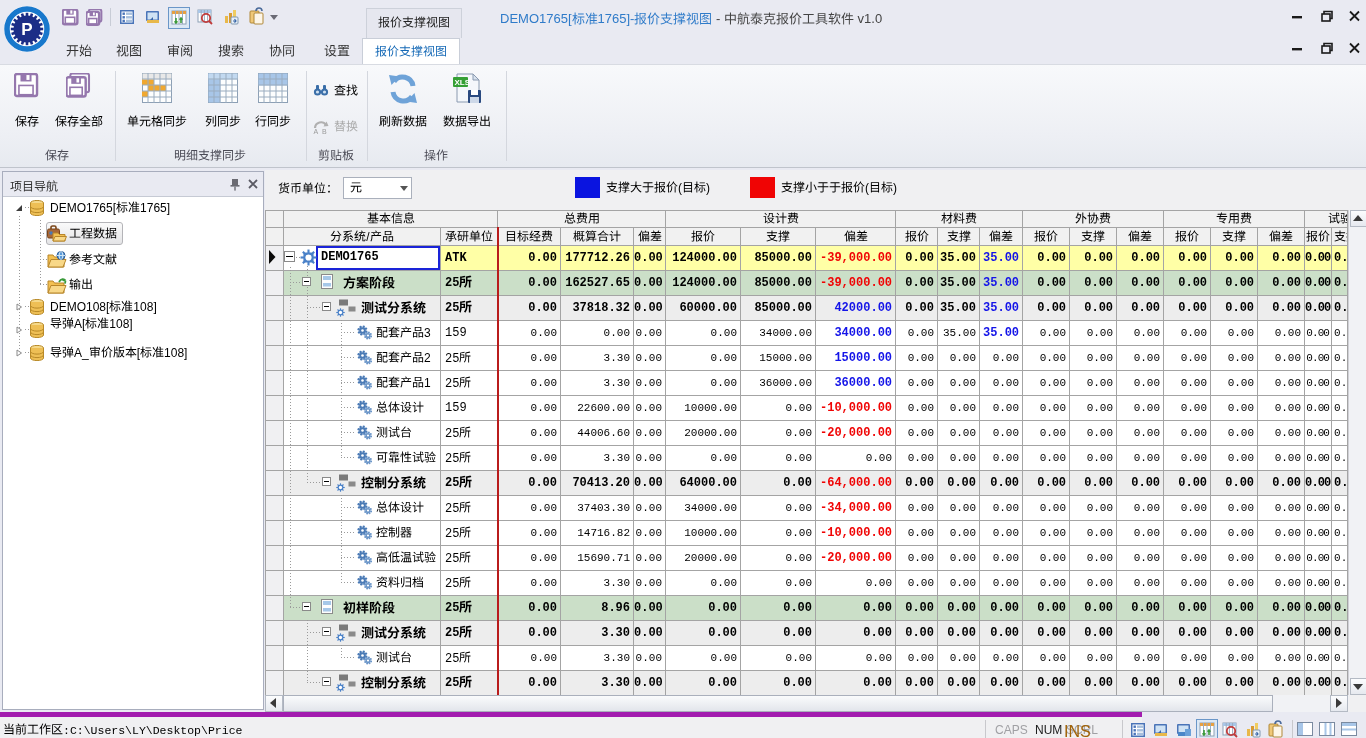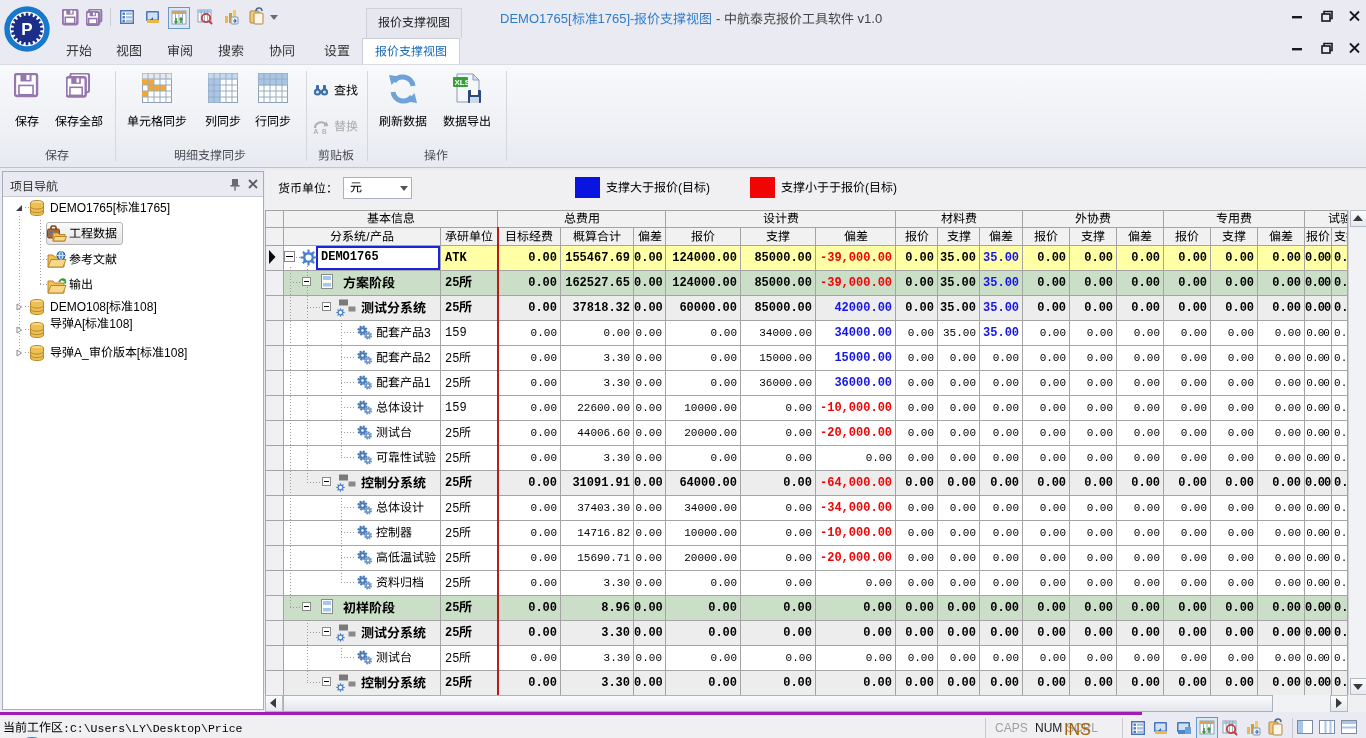--- a/index.html
+++ b/index.html
@@ -27,21 +27,21 @@
 #grid tr.b td{font-weight:bold}
 #grid td.blk{border-right:2px solid #b91c1c}
 
 #grid td.rind{background:#f0f0f2 !important}
 #grid tr.yel td{background:#ffffa6}
 #grid tr.grn td{background:#cbdfc8}
 #grid tr.gry td{background:#ededed}
 .red{color:#f00404}.blu{color:#1414e8}
 #grid tr.lf td.num{font-size:11px}
 #grid tr.lf td.num b{font-size:12px}
-#statusbar{position:absolute;left:0;top:712px;width:1142px;height:26px;background:#f0f0f2;border-top:3px solid #a21caf}
+#statusbar{position:absolute;left:0;top:712px;width:1142px;height:26px;background:#f0f0f2;border-top:5px solid #a21caf}
 .dotv{position:absolute;width:1px;background-image:linear-gradient(#9a9a9a 1px,transparent 1px);background-size:1px 3px}
 .doth{position:absolute;height:1px;background-image:linear-gradient(90deg,#9a9a9a 1px,transparent 1px);background-size:3px 1px}
 .treetxt{position:absolute;font-size:12px;white-space:nowrap}
 </style></head><body>
 <div id="titlebar">
 <svg class="abs" style="left:2px;top:3px;z-index:9" width="50" height="50" viewBox="0 0 50 50">
       <circle cx="25" cy="26" r="23" fill="#fff"></circle>
       <circle cx="25" cy="26" r="20" fill="none" stroke="#1878cc" stroke-width="5.5"></circle>
       <circle cx="25" cy="26" r="13.5" fill="#1c2e87"></circle>
       <g fill="#1c2e87">
@@ -702,21 +702,21 @@
             <td class="h" style="text-align:left;padding-left:2px"><svg class="ct" style="width:24.0px;height:12px;vertical-align:-1.44px;" viewBox="0 -880 2000 1000">
                 <use href="#g2" x="0"></use>
                 <use href="#g3" x="1000"></use>
               </svg></td>
           </tr>
           <tr class="yel b" style="height:25px">
             <td class="rind"></td>
             <td style="background:#fff"></td>
             <td class="txt blk">ATK</td>
             <td class="num">0.00</td>
-            <td class="num">155467.69</td>
+            <td class="num">177712.26</td>
             <td class="num">0.00</td>
             <td class="num">124000.00</td>
             <td class="num">85000.00</td>
             <td class="num red">-39,000.00</td>
             <td class="num">0.00</td>
             <td class="num">35.00</td>
             <td class="num blu">35.00</td>
             <td class="num">0.00</td>
             <td class="num">0.00</td>
             <td class="num">0.00</td>
@@ -961,21 +961,21 @@
                 <use href="#g122" x="0"></use>
                 <use href="#g123" x="1000"></use>
                 <use href="#g109" x="2000"></use>
                 <use href="#g110" x="3000"></use>
                 <use href="#g111" x="4000"></use>
               </svg></td>
             <td class="txt blk">25<svg class="ct" style="width:13.0px;height:13px;vertical-align:-1.56px;" viewBox="0 -880 1000 1000">
                 <use href="#g105" x="0"></use>
               </svg></td>
             <td class="num">0.00</td>
-            <td class="num">31091.91</td>
+            <td class="num">70413.20</td>
             <td class="num">0.00</td>
             <td class="num">64000.00</td>
             <td class="num">0.00</td>
             <td class="num red">-64,000.00</td>
             <td class="num">0.00</td>
             <td class="num">0.00</td>
             <td class="num">0.00</td>
             <td class="num">0.00</td>
             <td class="num">0.00</td>
             <td class="num">0.00</td>

